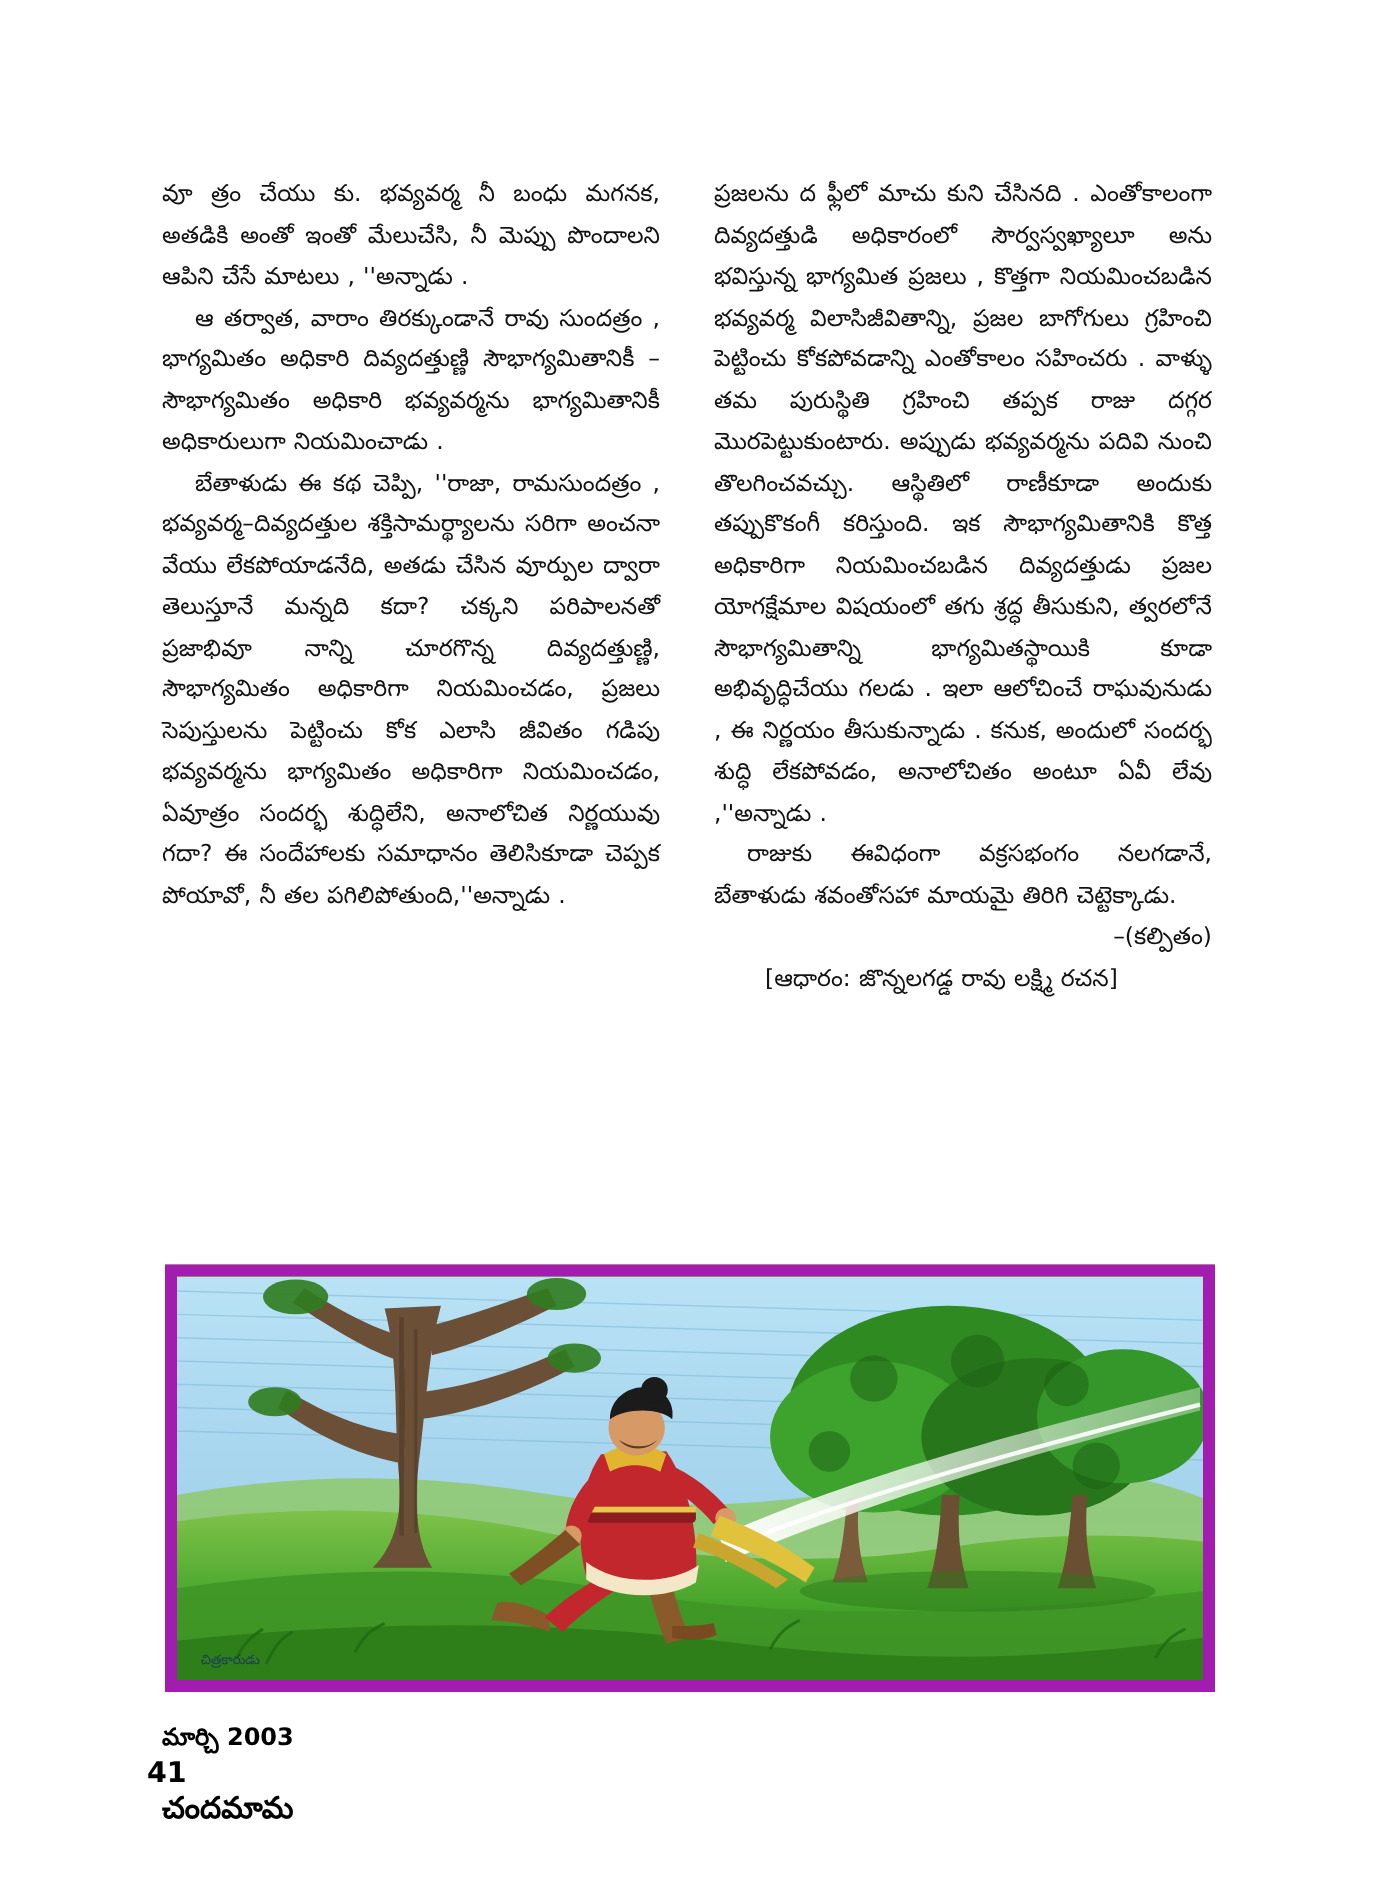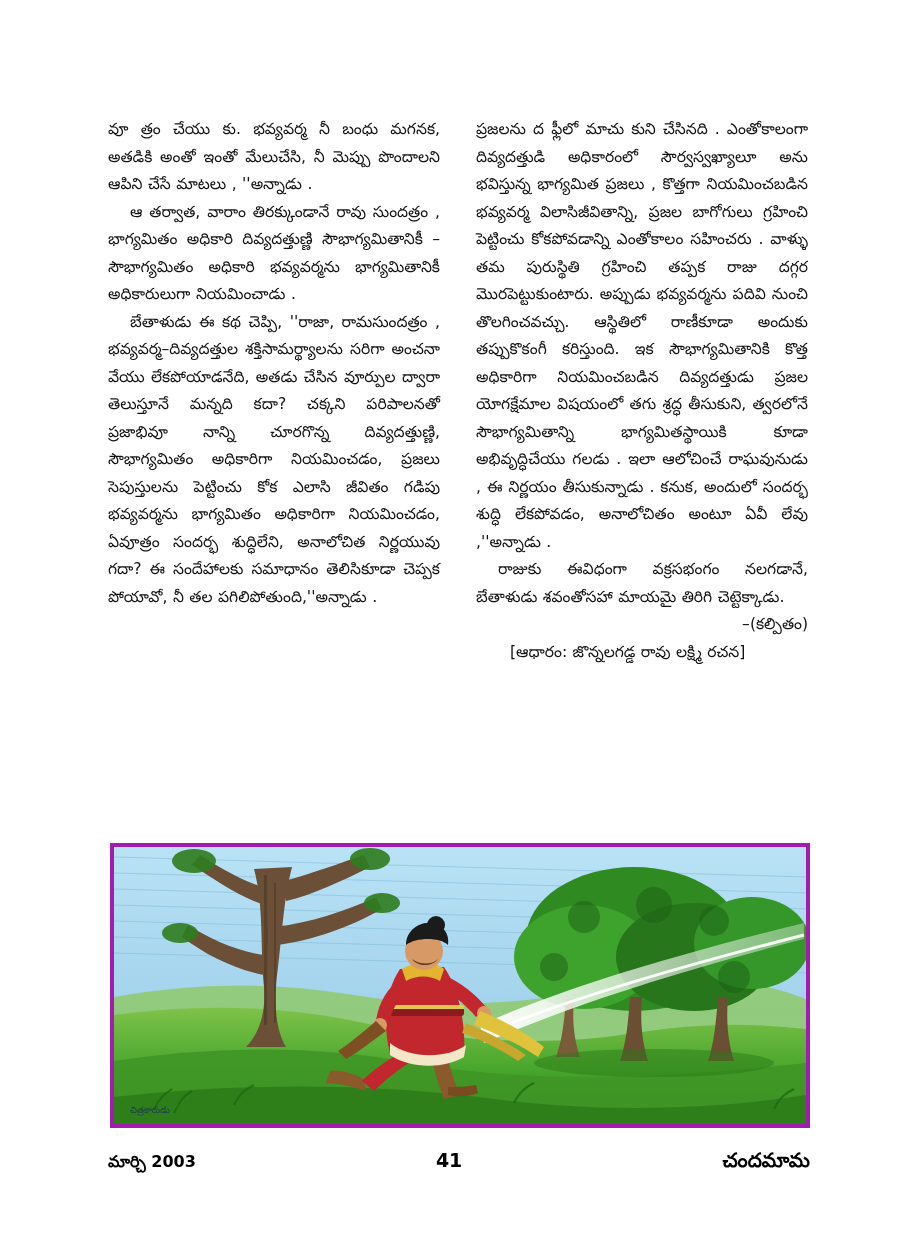--- a/index.html
+++ b/index.html
@@ -51,34 +51,34 @@
   .col p.right-tag {
     text-align: right;
     text-indent: 0;
   }
   .illustration {
     position: absolute;
     left: 110px;
     top: 843px;
     width: 700px;
     height: 285px;
-    border: 4px solid #a21caf;
+    border: 8px solid #a21caf;
     box-sizing: border-box;
     overflow: hidden;
     background: #84cc16;
   }
   .ill-svg { display:block; width:100%; height:100%; }
 
   .footer {
     position: absolute;
     left: 108px;
     top: 1148px;
     width: 702px;
     display: flex;
-    flex-direction: row;
+    flex-direction: column;
     justify-content: space-between;
     align-items: baseline;
     font-family: "DejaVu Sans", sans-serif;
   }
   .footer .f-left {
     font-size: 16px;
     font-weight: bold;
     color: #000;
   }
   .footer .f-center {

